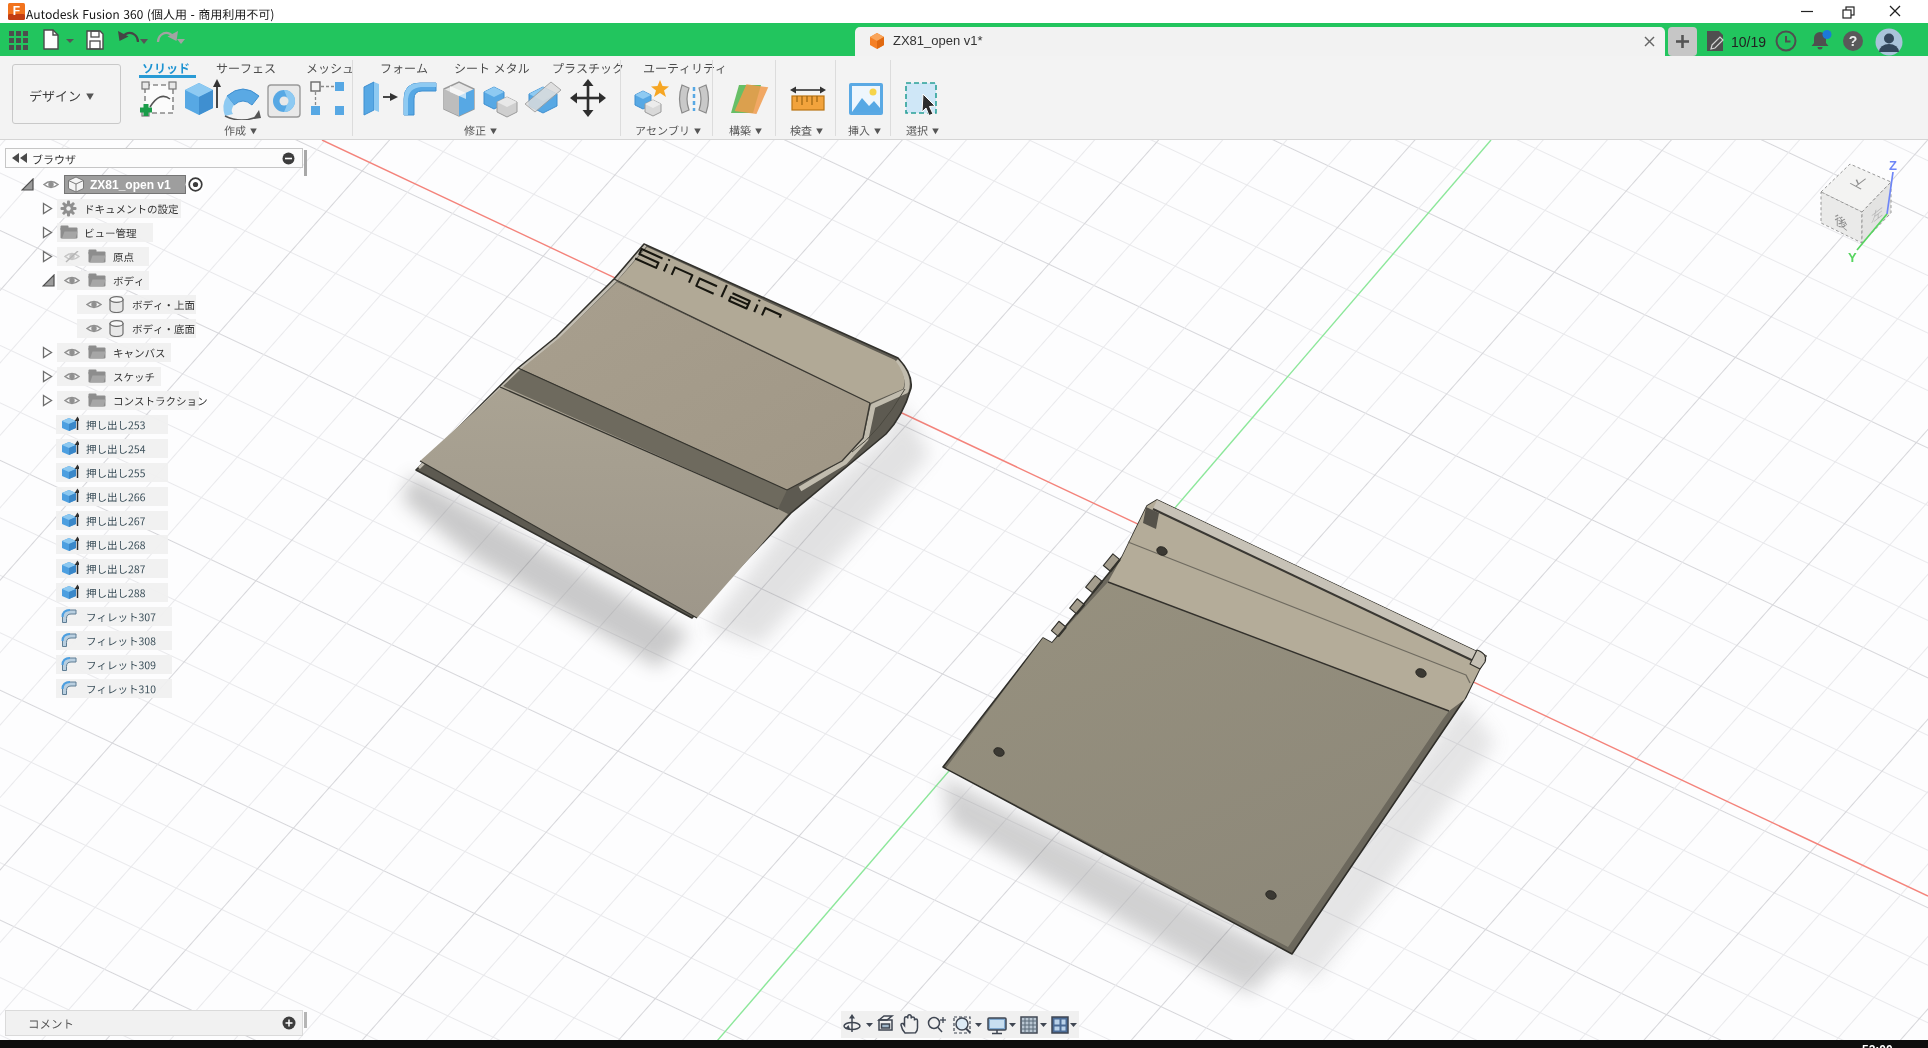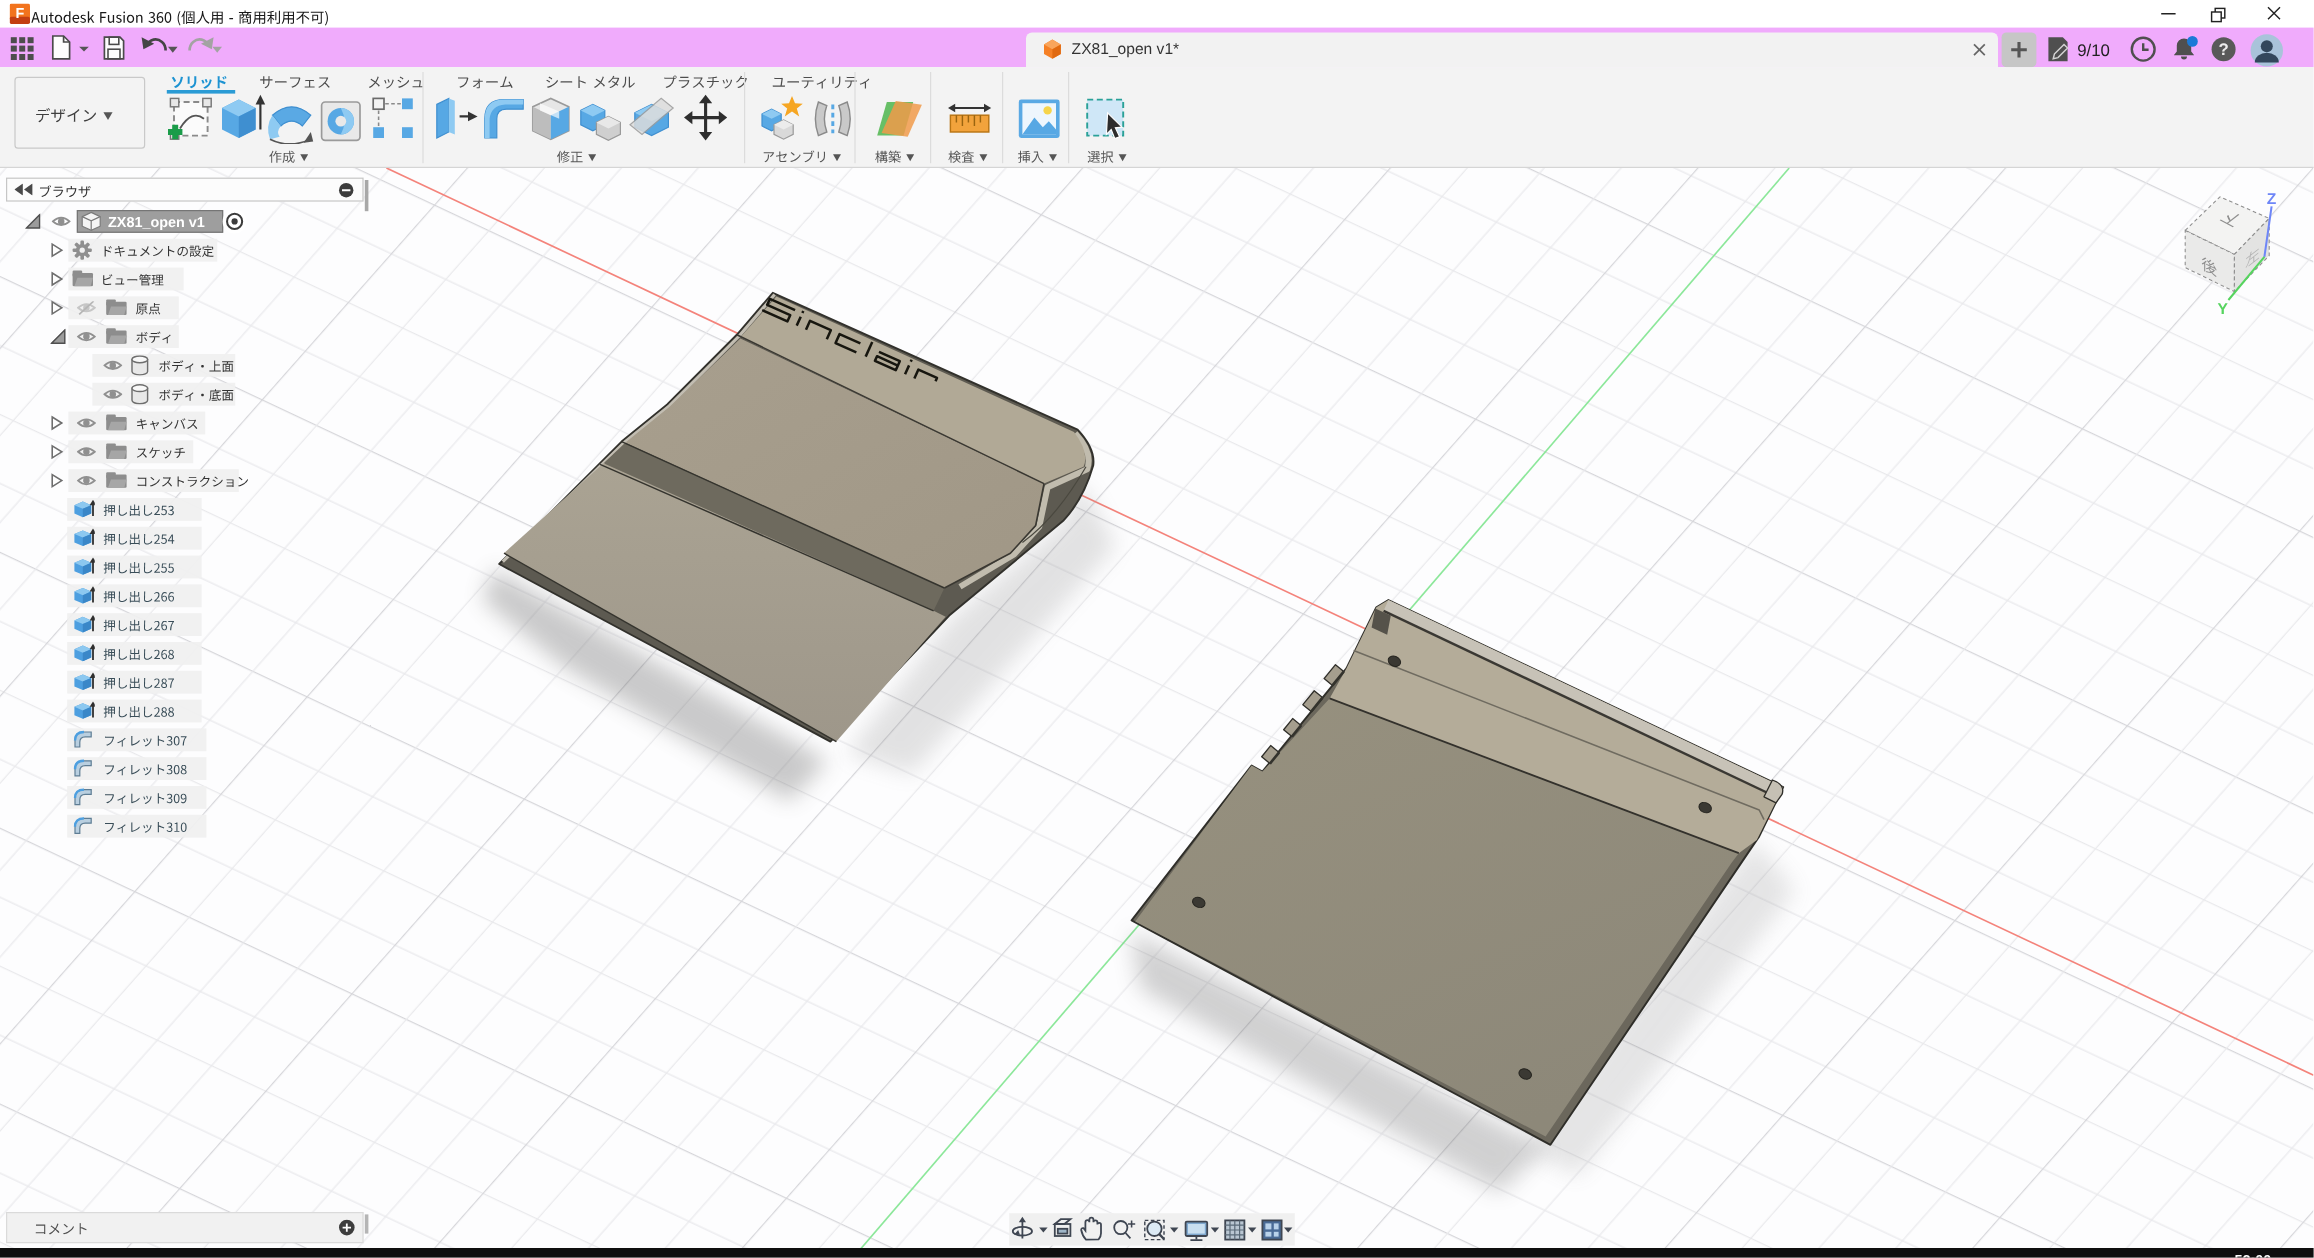--- a/index.html
+++ b/index.html
@@ -1,19 +1,19 @@
 <!DOCTYPE html>
 <html><head>
 <meta charset="utf-8">
 <style>
   html,body{margin:0;padding:0;width:1928px;height:1048px;overflow:hidden;
     font-family:"Liberation Sans",sans-serif;background:#fff;}
   .abs{position:absolute;}
   #titlebar{position:absolute;left:0;top:0;width:1928px;height:23px;background:#ffffff;}
-  #qat{position:absolute;left:0;top:23px;width:1928px;height:33px;background:#f0abfc;}
+  #qat{position:absolute;left:0;top:23px;width:1928px;height:33px;background:#22c55e;}
   #ribbon{position:absolute;left:0;top:56px;width:1928px;height:84px;background:#f3f3f3;border-bottom:1px solid #d5d5d5;box-sizing:border-box;}
   #viewport{position:absolute;left:0;top:140px;width:1928px;height:900px;background:#fdfdfe;overflow:hidden;}
   #bottombar{position:absolute;left:0;top:1040px;width:1928px;height:8px;background:#0e0e0e;overflow:hidden;}
   .gsep{position:absolute;top:4px;height:76px;width:1px;background:#dcdcdc;}
   .treerow{position:absolute;height:19px;font-size:10.5px;color:#333;white-space:nowrap;}
   .rowbg{position:absolute;background:rgba(240,240,240,0.92);height:19px;}
 </style>
 </head>
 <body>
 <div id="viewport">
@@ -192,21 +192,21 @@
   </svg>
   <div class="abs" style="left:1668px;top:4px;width:29px;height:29px;background:#c6c6c6;border-radius:4px;"></div>
   <svg class="abs" style="left:1668px;top:4px" width="29" height="29">
     <line x1="8" y1="14.5" x2="21" y2="14.5" stroke="#555" stroke-width="2.6"></line>
     <line x1="14.5" y1="8" x2="14.5" y2="21" stroke="#555" stroke-width="2.6"></line>
   </svg>
   <svg class="abs" style="left:1703px;top:6px" width="26" height="26">
     <path d="M4 2 h12 l4 4 v16 h-16 z" fill="#4f4f4f"></path>
     <path d="M9 16 l8 -8 l3 3 -8 8 -4 1 z" fill="#4f4f4f" stroke="#d3d3d3" stroke-width="1.2"></path>
   </svg>
-  <div class="abs" style="left:1731px;top:11px;font-size:14px;color:#222;">9/10</div>
+  <div class="abs" style="left:1731px;top:11px;font-size:14px;color:#222;">10/19</div>
 
   <svg class="abs" style="left:1774px;top:6px" width="24" height="24">
     <circle cx="12" cy="12" r="9.5" fill="none" stroke="#4f4f4f" stroke-width="2"></circle>
     <path d="M12 7 v5.5 h4.5" fill="none" stroke="#4f4f4f" stroke-width="2"></path>
   </svg>
   <svg class="abs" style="left:1808px;top:6px" width="26" height="24">
     <path d="M12 3 a6 6 0 0 1 6 6 v5 l2.5 3 h-17 l2.5 -3 v-5 a6 6 0 0 1 6 -6 z" fill="#4f4f4f"></path>
     <path d="M9.5 18 a2.5 2.5 0 0 0 5 0 z" fill="#4f4f4f"></path>
     <circle cx="19" cy="5.5" r="4.5" fill="#1b79d7"></circle>
   </svg>

